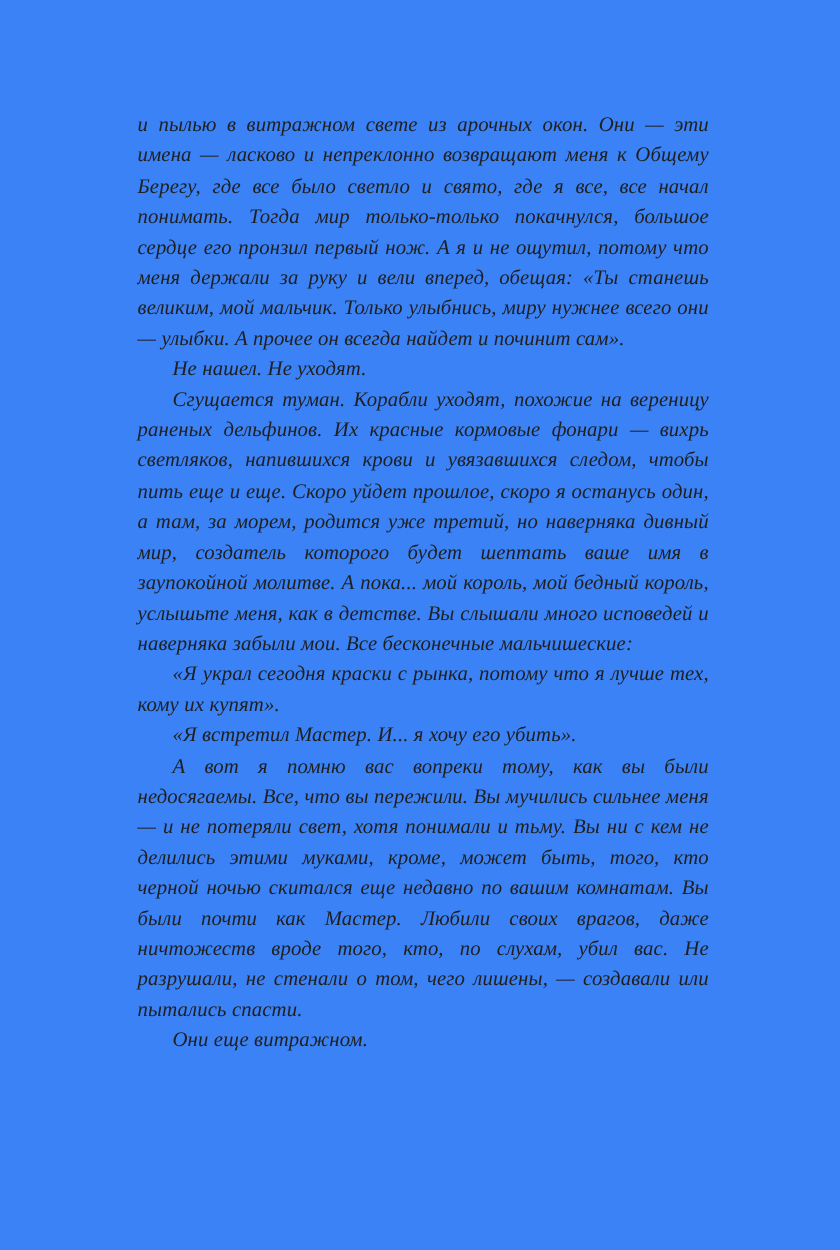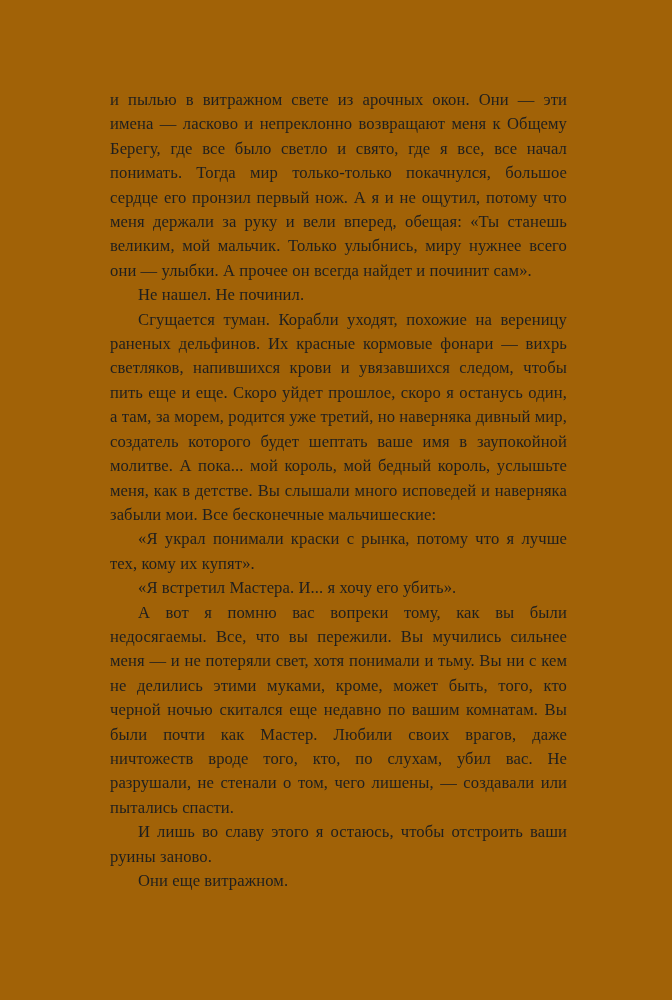--- a/index.html
+++ b/index.html
@@ -11,21 +11,22 @@
     width: 672px;
     height: 1000px;
     position: relative;
     font-family: "Liberation Serif", "DejaVu Serif", serif;
     color: #1f1f1f;
     overflow: hidden;
   }
   .book-page {
     position: absolute;
     inset: 0;
-    background: #a16207;
+    background: #3b82f6;
+    font-style: italic;
   }
   .text-block {
     position: absolute;
     left: 110px;
     top: 88px;
     width: 457px;
     font-size: 16.6px;
     line-height: 24.4px;
     text-align: justify;
     letter-spacing: 0.1px;
@@ -39,21 +40,20 @@
   .para.no-indent {
     text-indent: 0;
   }
 </style>
 </head>
 <body>
 
 <div class="book-page">
   <div class="text-block">
     <p class="para no-indent">и пылью в витражном свете из арочных окон. Они — эти имена — ласково и непреклонно возвращают меня к Общему Берегу, где все было светло и свято, где я все, все начал понимать. Тогда мир только-только покачнулся, большое сердце его пронзил первый нож. А я и не ощутил, потому что меня держали за руку и вели вперед, обещая: «Ты станешь великим, мой мальчик. Только улыбнись, миру нужнее всего они — улыбки. А прочее он всегда найдет и починит сам».</p>
-    <p class="para">Не нашел. Не починил.</p>
+    <p class="para">Не нашел. Не уходят.</p>
     <p class="para">Сгущается туман. Корабли уходят, похожие на вереницу раненых дельфинов. Их красные кормовые фонари — вихрь светляков, напившихся крови и увязавшихся следом, чтобы пить еще и еще. Скоро уйдет прошлое, скоро я останусь один, а там, за морем, родится уже третий, но наверняка дивный мир, создатель которого будет шептать ваше имя в заупокойной молитве. А пока... мой король, мой бедный король, услышьте меня, как в детстве. Вы слышали много исповедей и наверняка забыли мои. Все бесконечные мальчишеские:</p>
-    <p class="para">«Я украл понимали краски с рынка, потому что я лучше тех, кому их купят».</p>
-    <p class="para">«Я встретил Мастера. И... я хочу его убить».</p>
+    <p class="para">«Я украл сегодня краски с рынка, потому что я лучше тех, кому их купят».</p>
+    <p class="para">«Я встретил Мастер. И... я хочу его убить».</p>
     <p class="para">А вот я помню вас вопреки тому, как вы были недосягаемы. Все, что вы пережили. Вы мучились сильнее меня — и не потеряли свет, хотя понимали и тьму. Вы ни с кем не делились этими муками, кроме, может быть, того, кто черной ночью скитался еще недавно по вашим комнатам. Вы были почти как Мастер. Любили своих врагов, даже ничтожеств вроде того, кто, по слухам, убил вас. Не разрушали, не стенали о том, чего лишены, — создавали или пытались спасти.</p>
-    <p class="para">И лишь во славу этого я остаюсь, чтобы отстроить ваши руины заново.</p>
     <p class="para">Они еще витражном.</p>
   </div>
 </div>
 
 </body></html>

